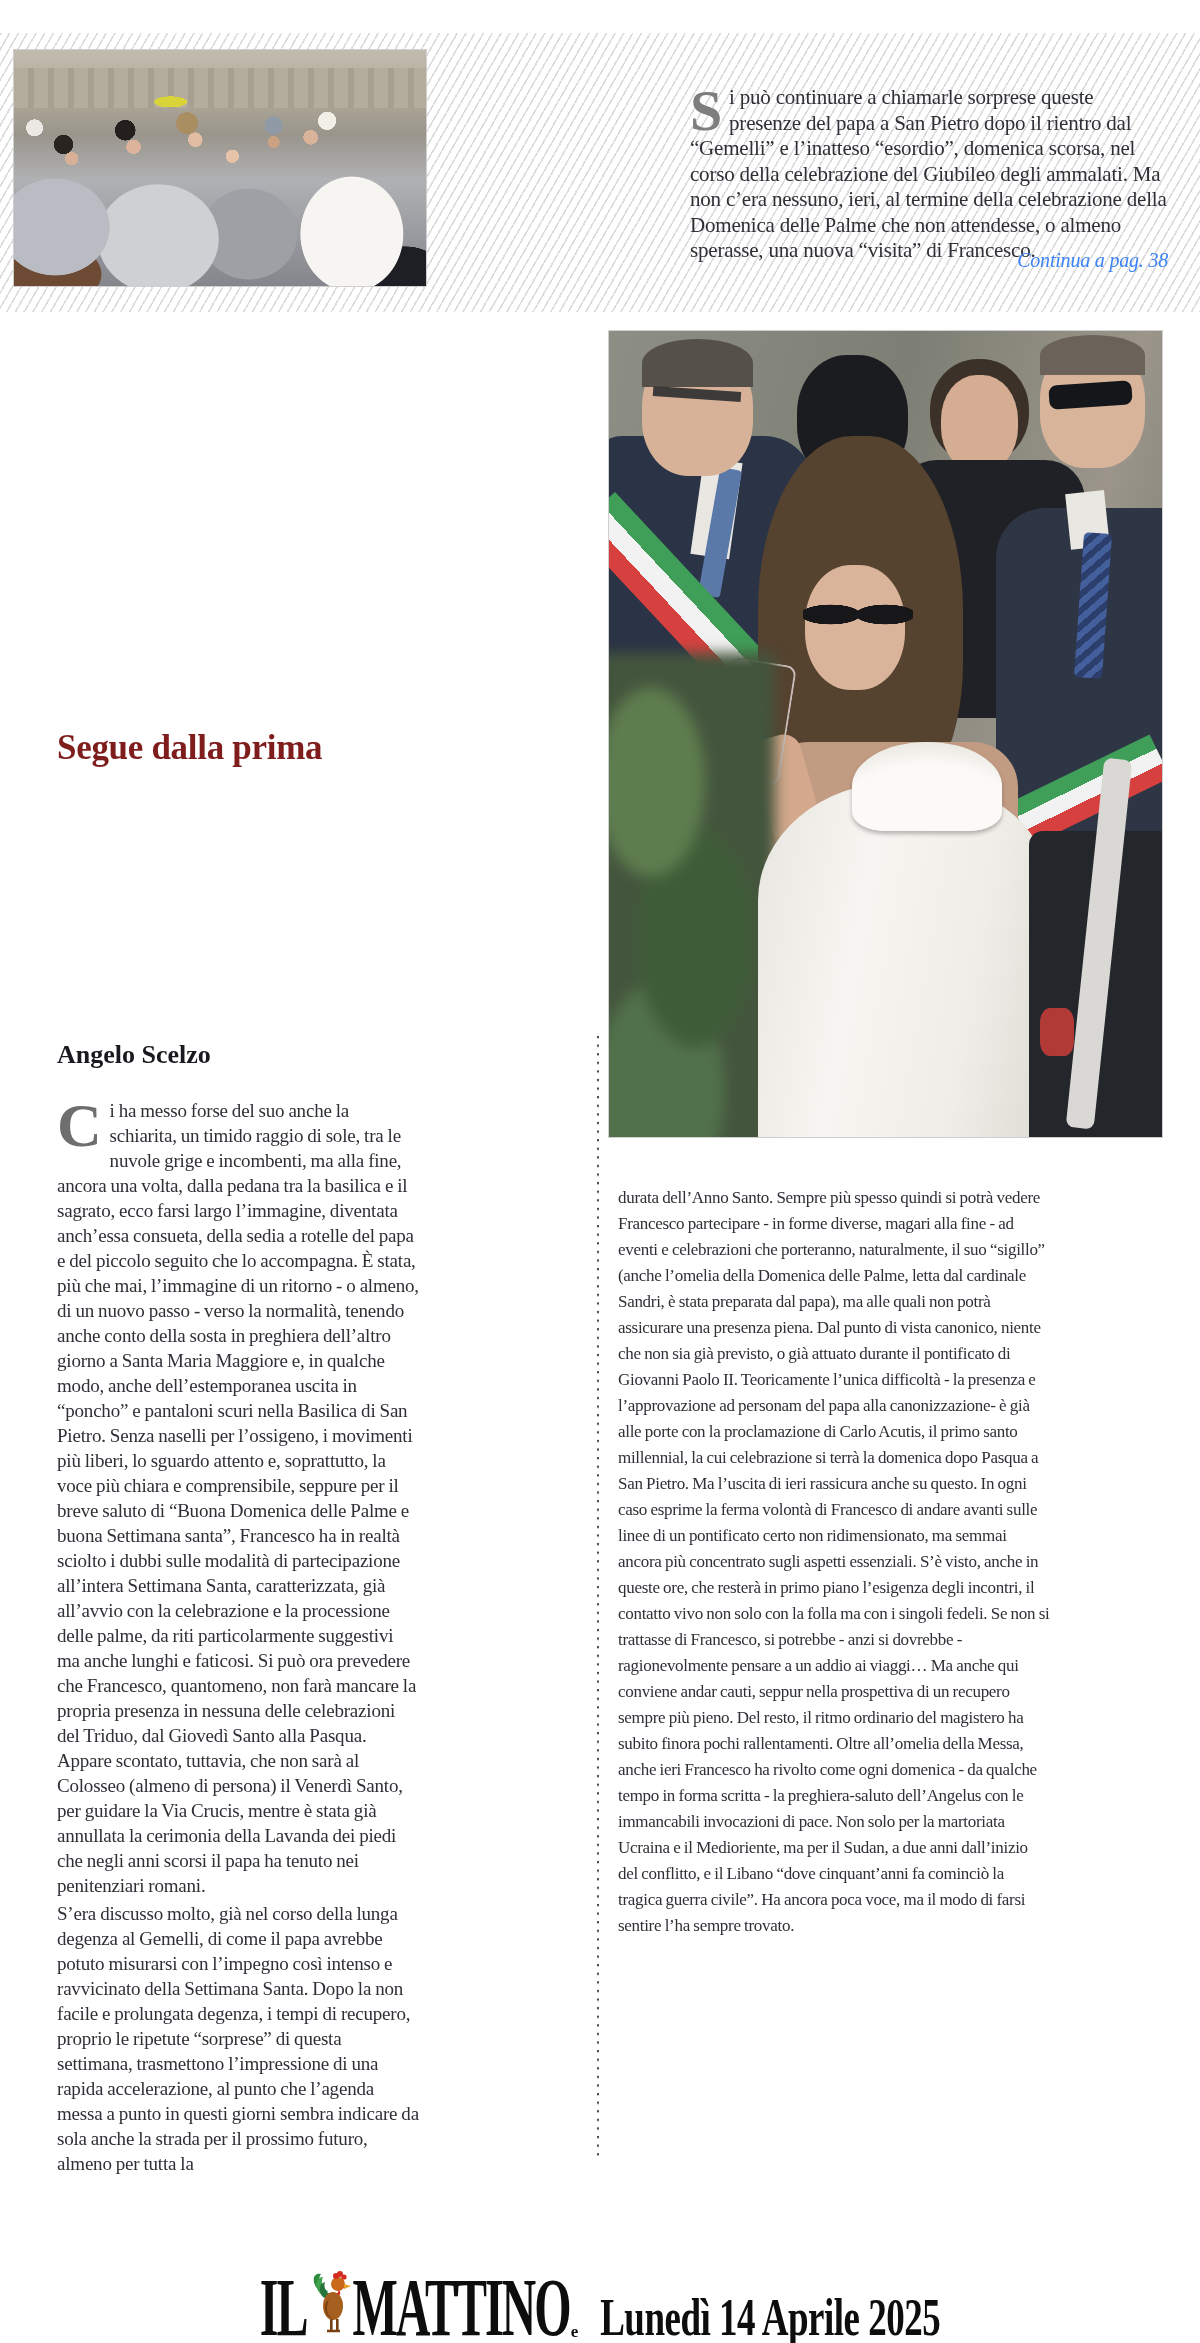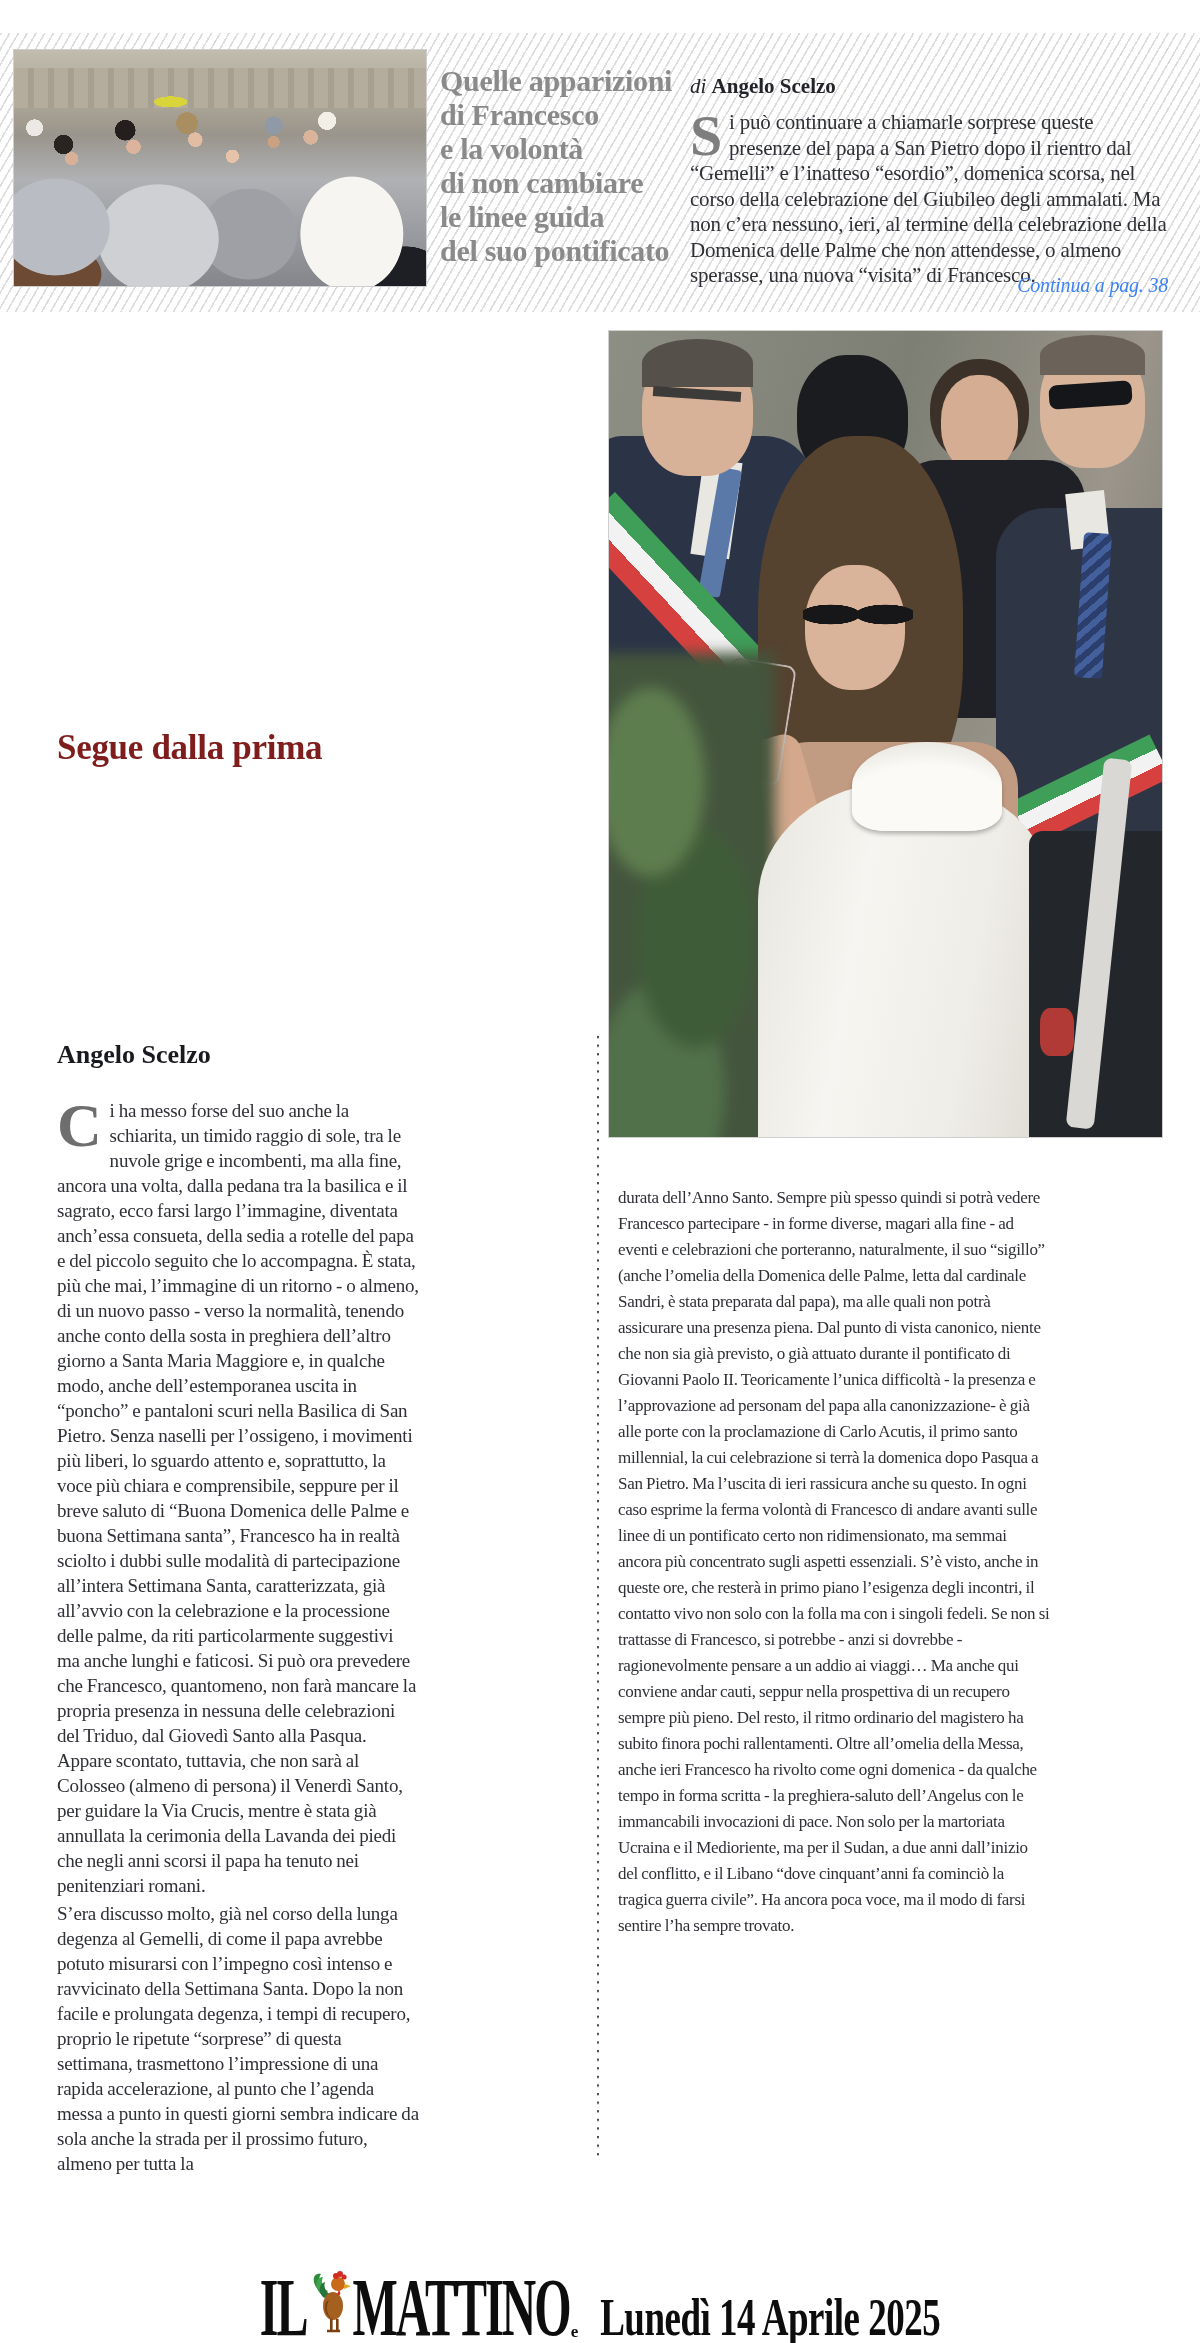--- a/index.html
+++ b/index.html
@@ -133,34 +133,22 @@
 </style>
 </head>
 <body>
 
 <div class="page">
 
   <div class="hatch-band"></div>
 
   <div class="photo photo-top"></div>
 
-  <div class="teaser-headline">
-    <div>Quelle apparizioni</div>
-    <div>di Francesco</div>
-    <div>e la volontà</div>
-    <div>di non cambiare</div>
-    <div>le linee guida</div>
-    <div>del suo pontificato</div>
-  </div>
 
   <div class="teaser-col">
-    <div class="kicker">
-      <span class="di">di</span>
-      <span class="author">Angelo Scelzo</span>
-    </div>
     <p class="lede">
       <span class="dropcap-s">S</span><span>i può continuare a chiamarle sorprese queste presenze del papa a San Pietro dopo il rientro dal “Gemelli” e l’inatteso “esordio”, domenica scorsa, nel corso della celebrazione del Giubileo degli ammalati. Ma non c’era nessuno, ieri, al termine della celebrazione della Domenica delle Palme che non attendesse, o almeno sperasse, una nuova “visita” di Francesco.</span>
       <span class="continua">Continua a pag. 38</span>
     </p>
   </div>
 
   <div class="section-label">Segue dalla prima</div>
 
 
   <div class="byline">Angelo Scelzo</div>

